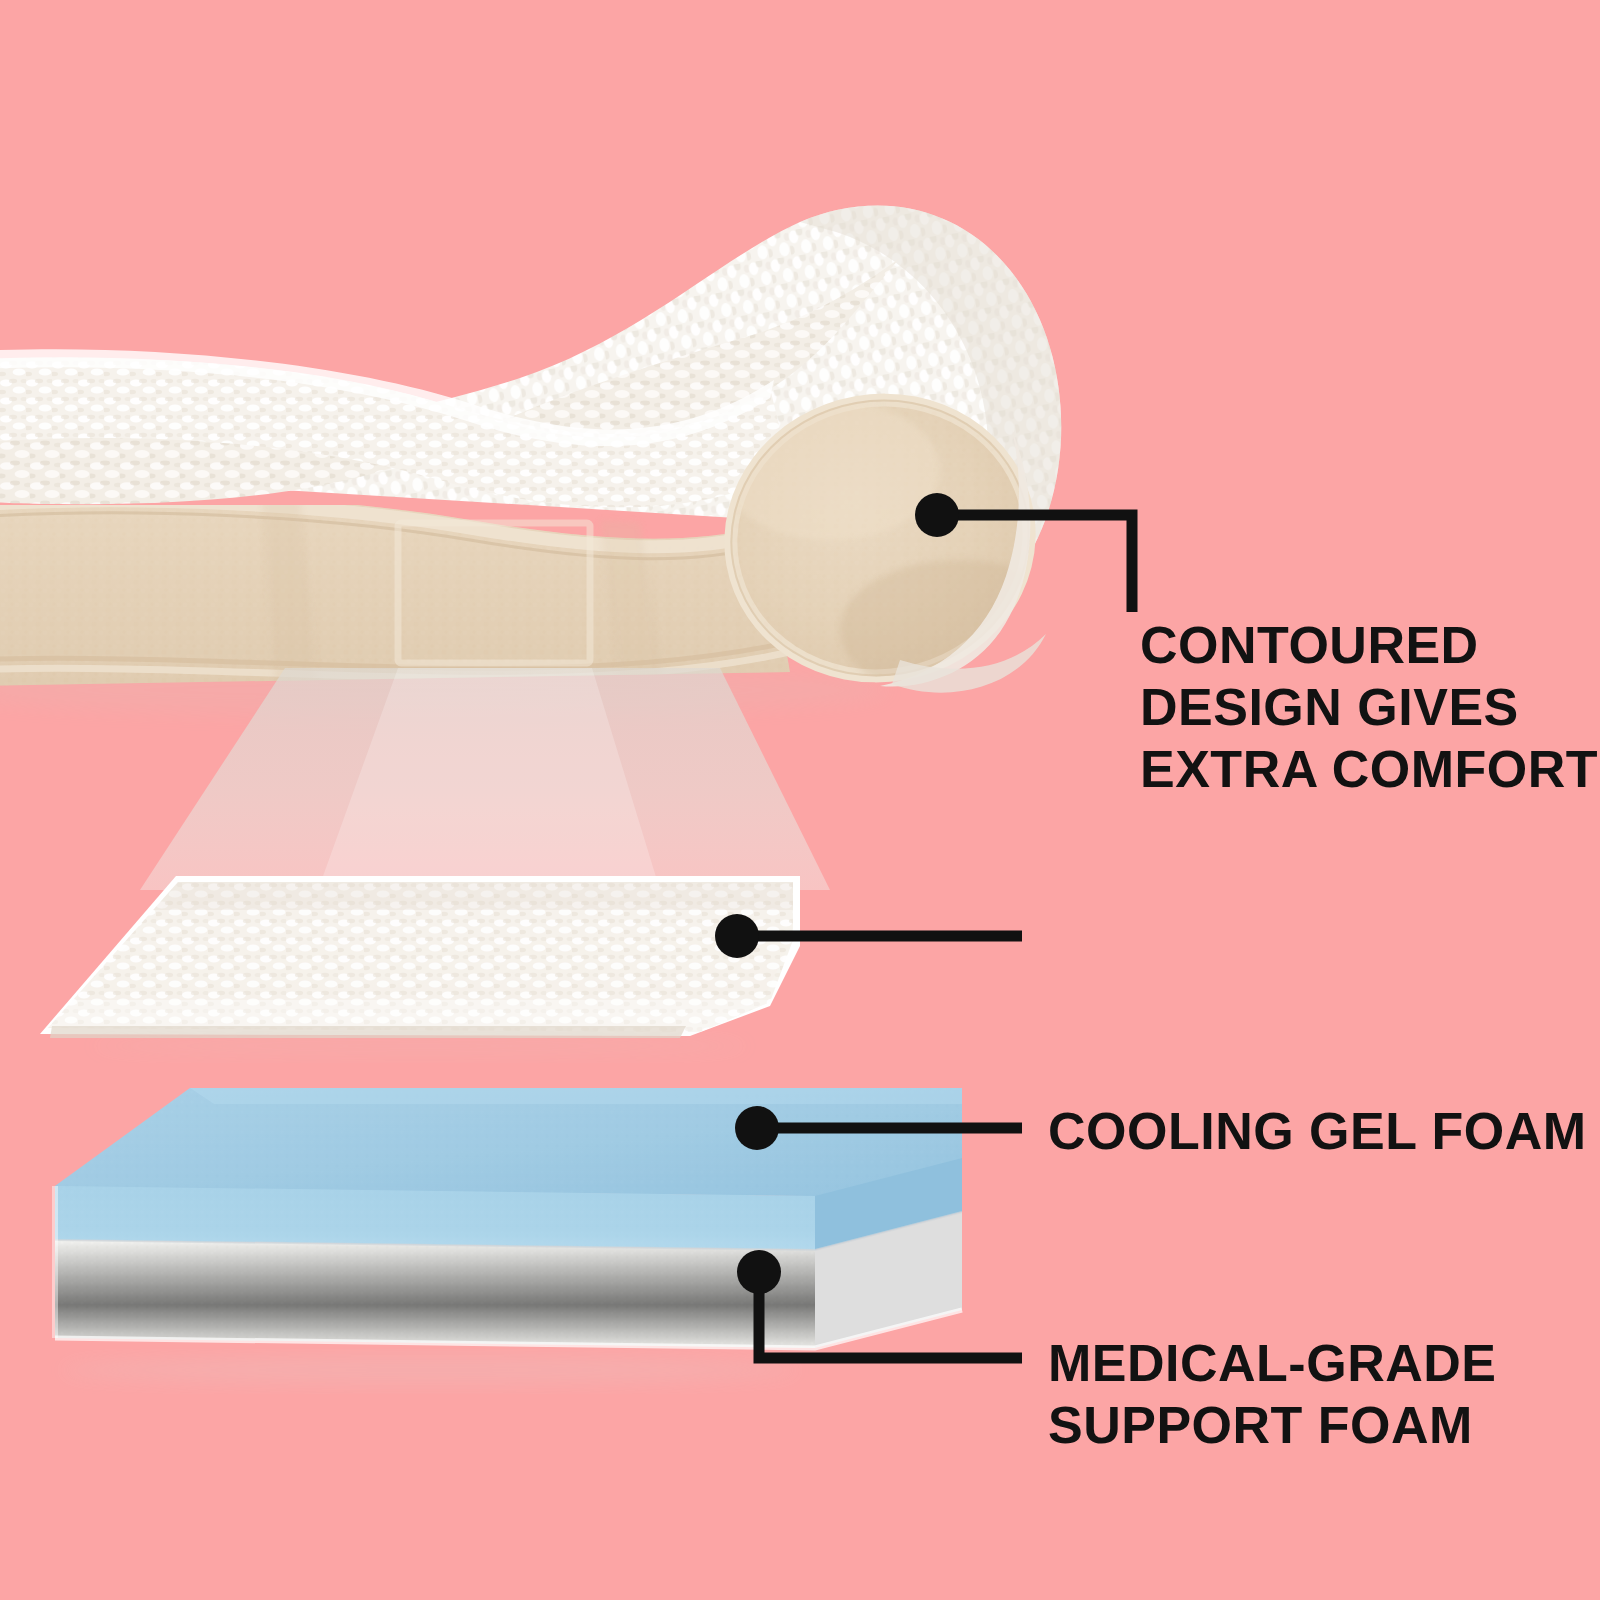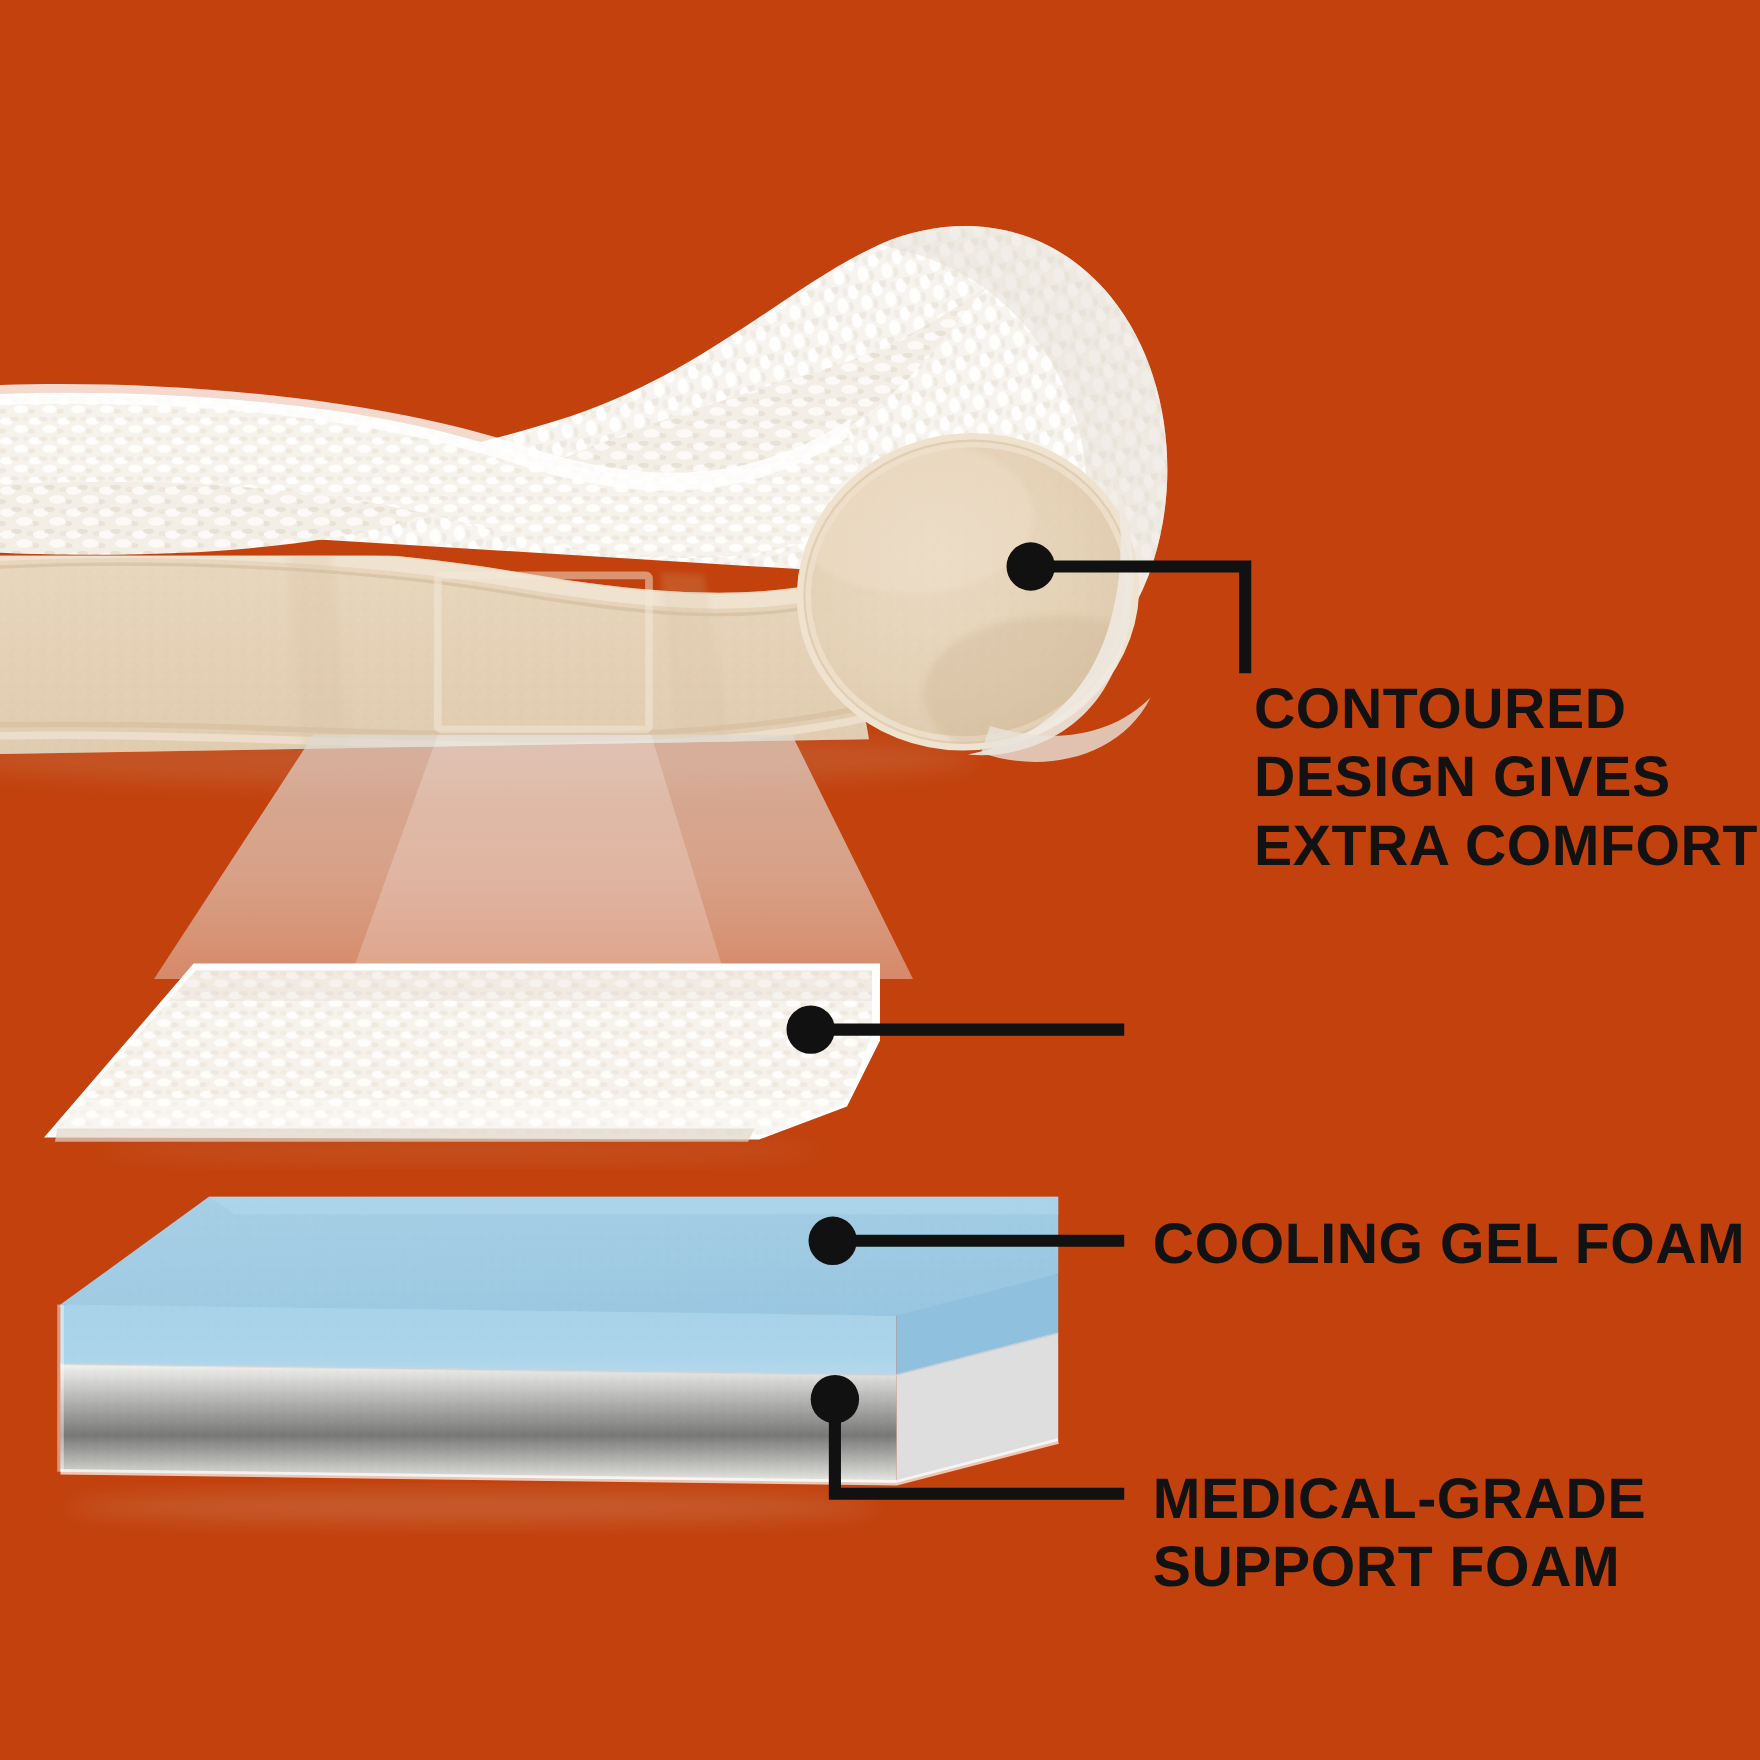--- a/index.html
+++ b/index.html
@@ -8,21 +8,21 @@
     padding: 0;
     background: #ffffff;
   }
   body {
     font-family: "Liberation Sans", sans-serif;
   }
   #stage {
     position: relative;
     width: 1600px;
     height: 1600px;
-    background: #c2410c;
+    background: #fca5a5;
     overflow: hidden;
   }
   #artboard {
     position: absolute;
     inset: 0;
     width: 1600px;
     height: 1600px;
   }
   .callout-text {
     position: absolute;

